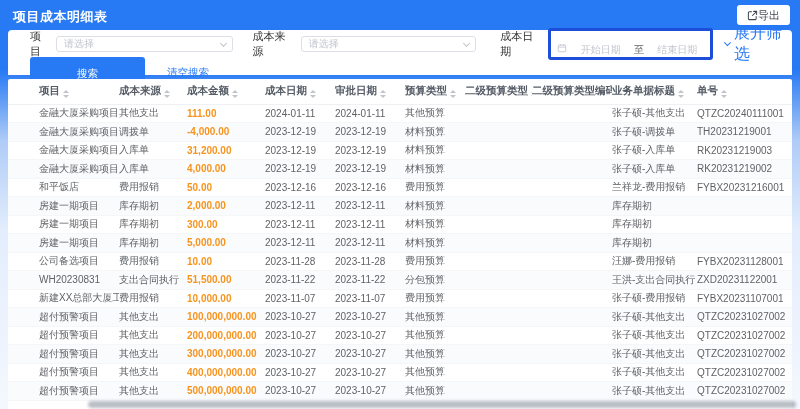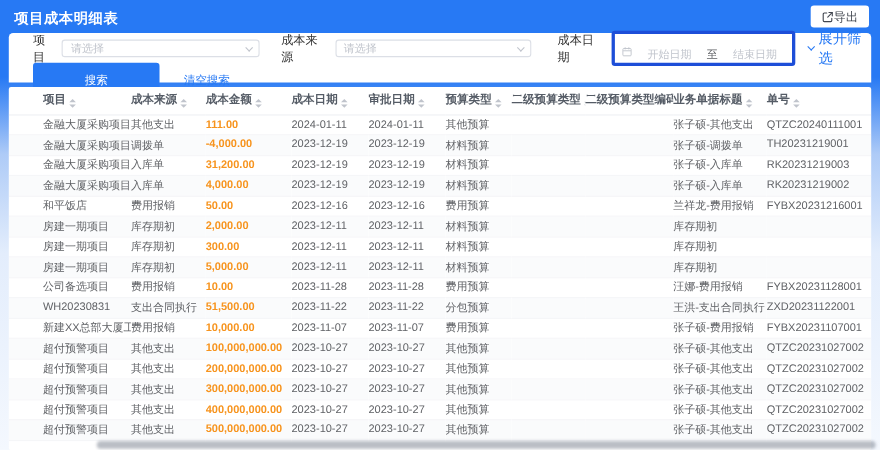--- a/index.html
+++ b/index.html
@@ -26,21 +26,21 @@
   .sel-project{ width:191px; margin-left:6px; }
   .sel-source{ width:190px; margin-left:8px; }
   .placeholder{ font-size:10px; color:#c0c4cc; }
   .chev{ position:absolute; right:6px; top:4px; width:5px; height:5px; border-right:1px solid #c0c4cc; border-bottom:1px solid #c0c4cc; transform:rotate(45deg); }
   .lbl-source{ margin-left:20px; }
   .lbl-date{ margin-left:24px; }
   .date-range{ position:relative; width:179px; height:32px; margin-left:8px; border:3px solid #1d4ed8; border-radius:3px;
     display:flex; align-items:flex-end; gap:6px; padding:0 6px; background:#fff;}
   .date-sep{ font-size:10px; color:#606266; }
   .date-ph{ flex:1; text-align:center; }
-  .expand-link{ margin-left:12px; display:flex; align-items:center; gap:4px; color:#2779f4; font-size:13px; cursor:pointer; }
+  .expand-link{ margin-left:12px; display:flex; align-items:center; gap:4px; color:#2779f4; font-size:16px; cursor:pointer; }
   .chev-blue{ width:5px; height:5px; border-right:1.4px solid #2779f4; border-bottom:1.4px solid #2779f4; transform:rotate(45deg); margin-top:-3px;}
   .btn-row{ position:absolute; top:27px; left:22px; display:flex; align-items:center; }
   .search-btn{ width:115px; height:31px; background:#2779f4; color:#fff; border:none; border-radius:3px;
     font-size:10.5px; line-height:14px; cursor:pointer; font-family:"Liberation Sans",sans-serif;}
   .clear-btn{ margin-left:22px; background:none; border:none; color:#2779f4; font-size:10.5px; cursor:pointer;
     font-family:"Liberation Sans",sans-serif;}
   
   .table-card{ position:absolute; top:79px; left:8px; right:8px; bottom:0; background:#fff; border-radius:2px; overflow:hidden; }
   table{ width:100%; border-collapse:collapse; table-layout:fixed; }
   th{ height:25px; font-size:10.5px; color:#555c66; font-weight:bold; text-align:left; white-space:nowrap;

